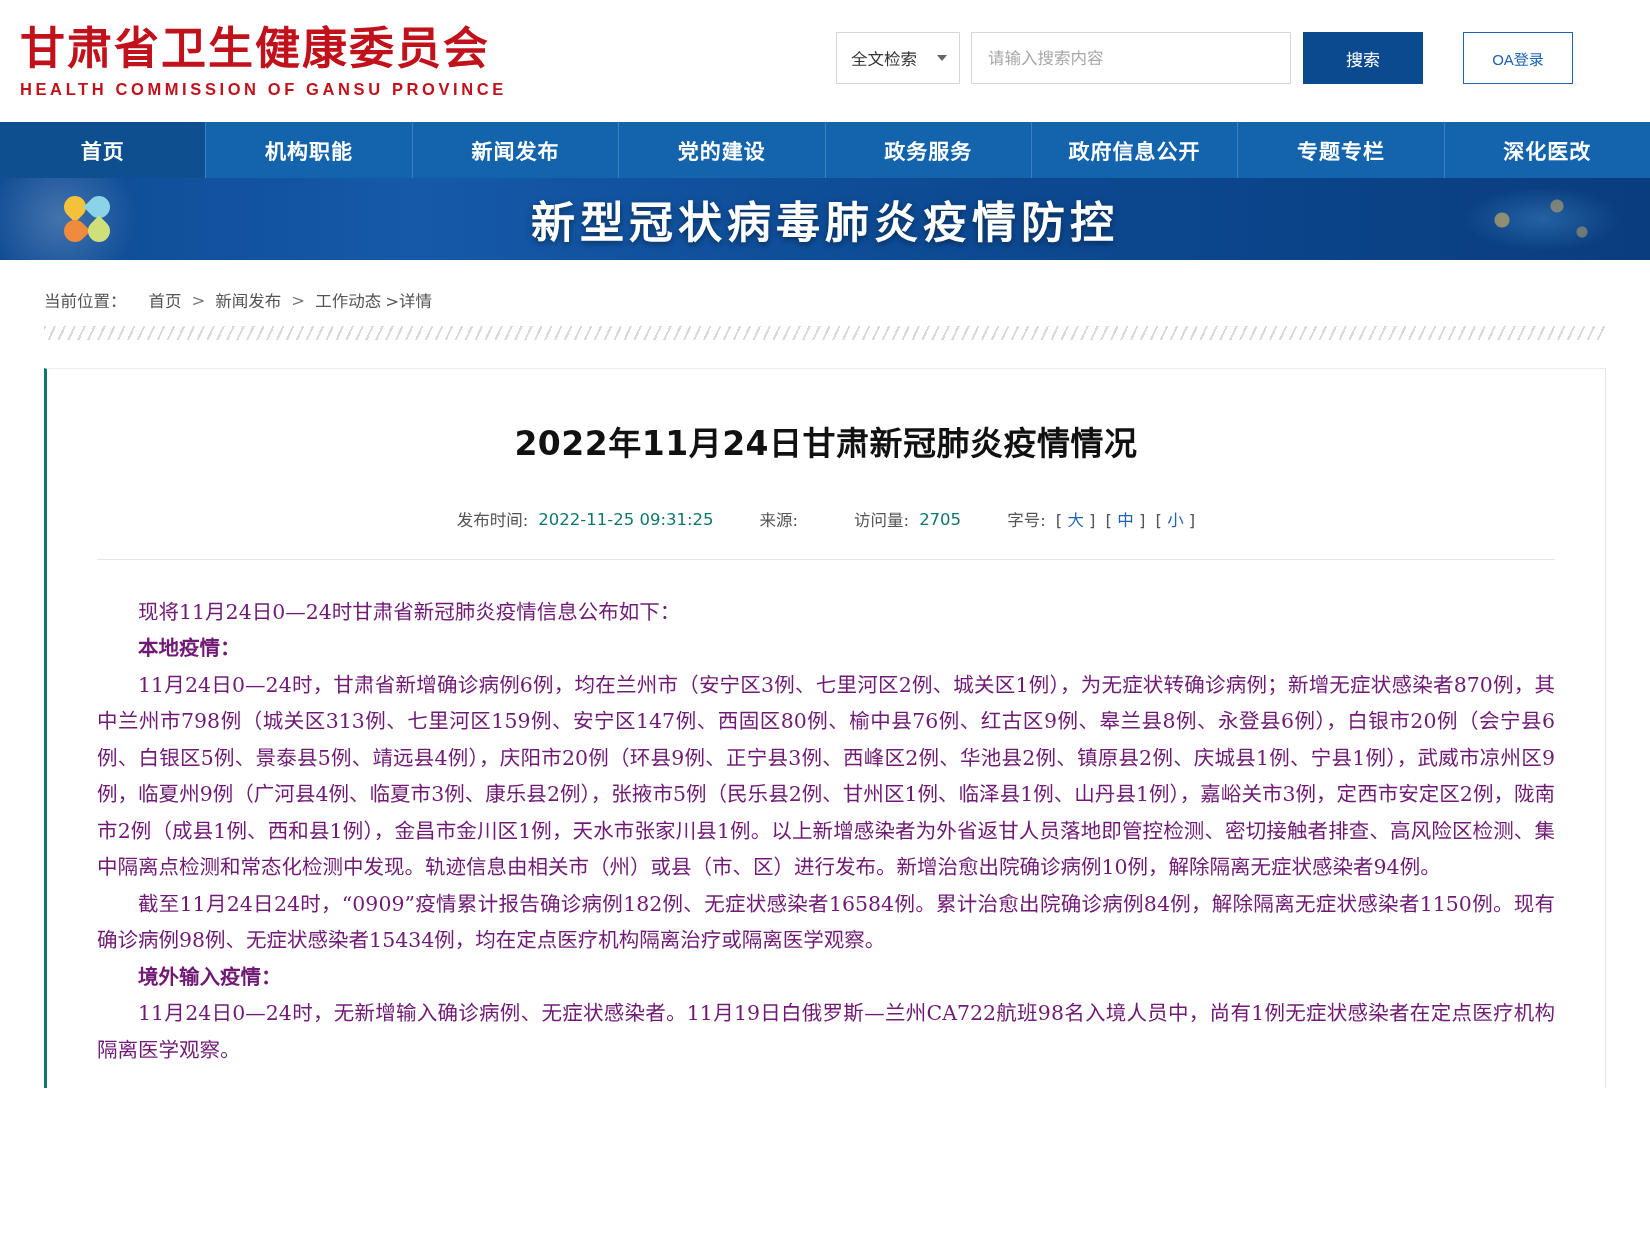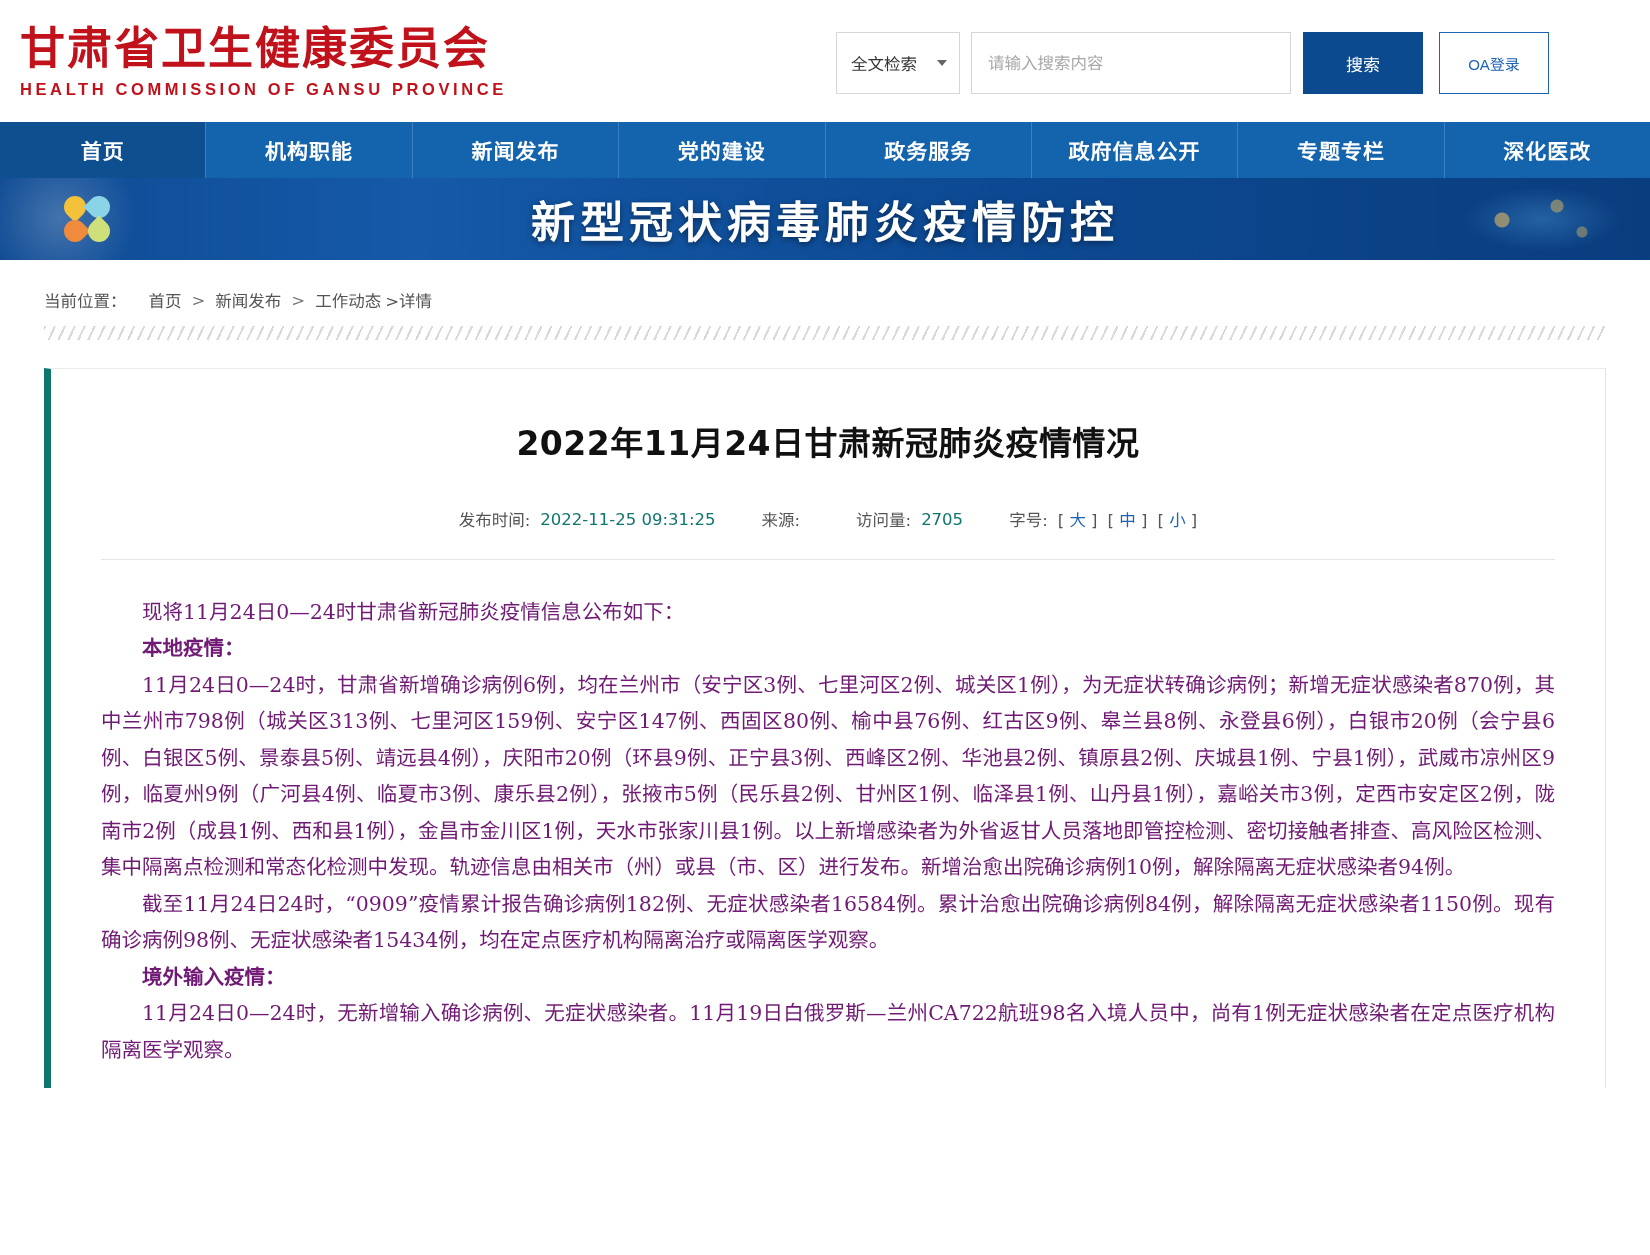--- a/index.html
+++ b/index.html
@@ -48,21 +48,21 @@
     white-space: nowrap;
     font-family: "Liberation Sans", sans-serif;
   }
 
   .search-area {
     position: absolute;
     left: 836px;
     top: 32px;
     display: flex;
     align-items: stretch;
-    height: 62px;
+    height: 52px;
   }
   .select-wrap {
     width: 124px;
     border: 1px solid #d6d6d6;
     background: #fff;
     display: flex;
     align-items: center;
     justify-content: space-between;
     padding: 0 12px 0 14px;
     box-sizing: border-box;
@@ -95,21 +95,21 @@
     margin-left: 12px;
     background: #0b4a8f;
     color: #fff;
     border: none;
     font-size: 17px;
     cursor: pointer;
     font-family: "DejaVu Sans", "Liberation Sans", sans-serif;
   }
   .oa-btn {
     width: 110px;
-    margin-left: 16px;
+    margin-left: 40px;
     background: #fff;
     border: 1px solid #1f63b5;
     color: #1f63b5;
     font-size: 15px;
     cursor: pointer;
     display: flex;
     align-items: center;
     justify-content: center;
     font-family: "Liberation Sans", sans-serif;
   }
@@ -215,21 +215,21 @@
     height: 14px;
     background: repeating-linear-gradient(115deg, #d9d9d9 0px, #d9d9d9 2px, #ffffff 2px, #ffffff 9px);
   }
 
   
   .page-body {
     background: #ffffff;
     padding: 0 44px;
   }
   .article {
-    border-left: 7px solid #0f766e;
+    border-left: 3px solid #0f766e;
     border-right: 1px solid #e2e2e2;
     border-top: 1px solid #ececec;
     margin-top: 28px;
     padding: 34px 50px 20px 50px;
     box-sizing: border-box;
     min-height: 600px;
   }
   .art-title {
     text-align: center;
     font-size: 33px;

